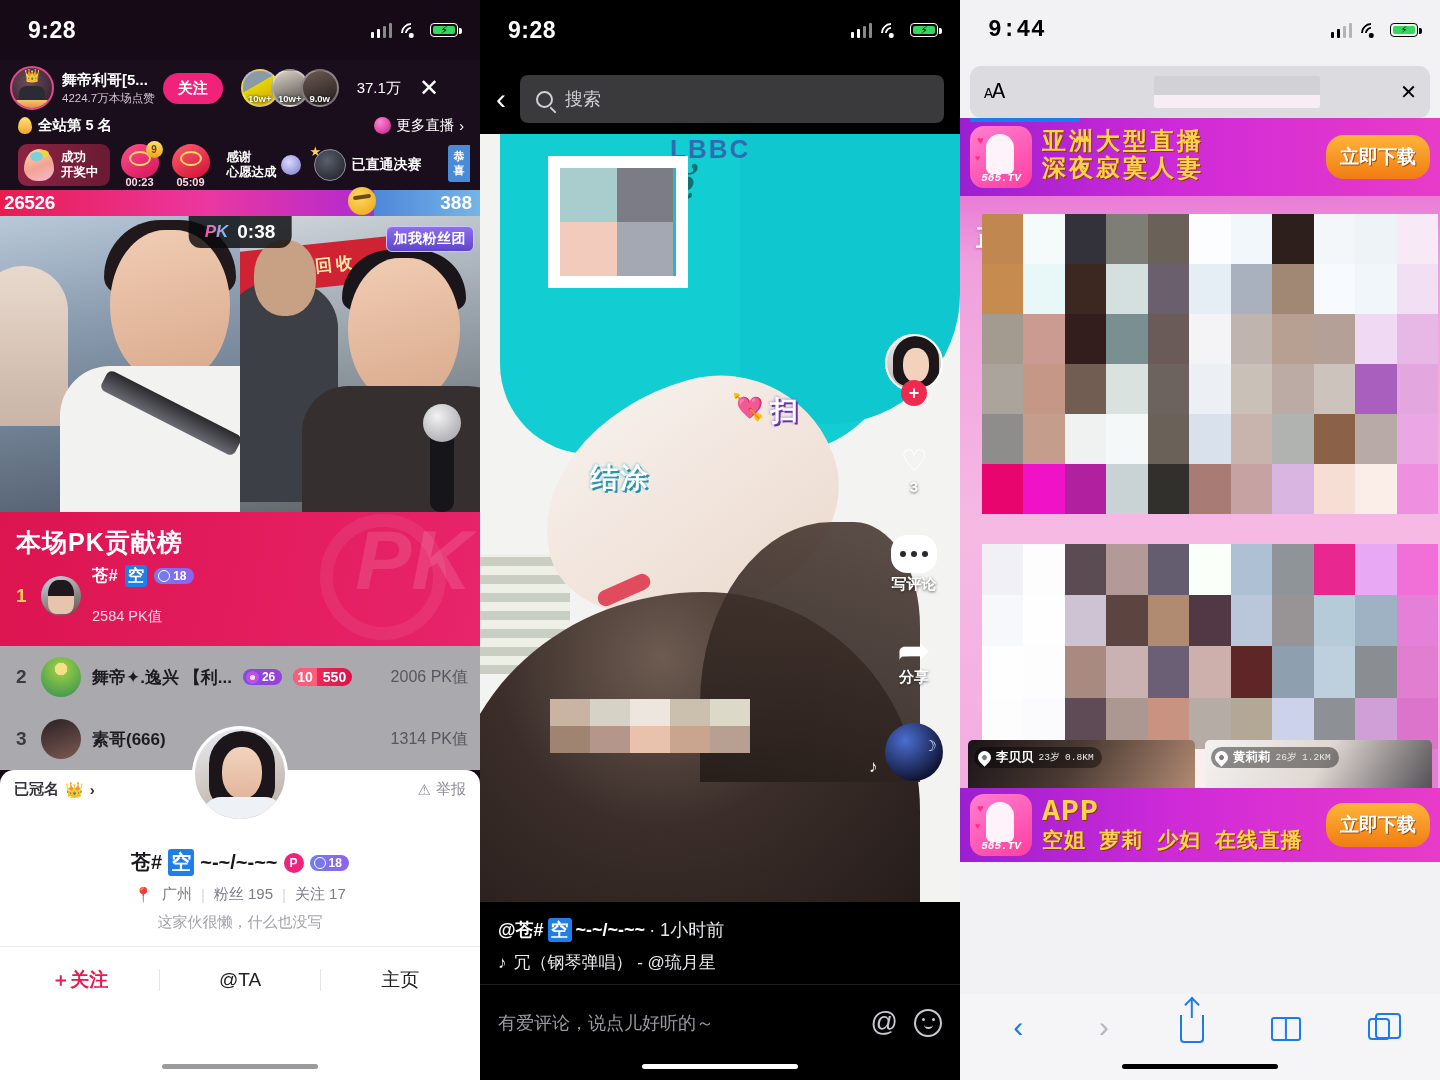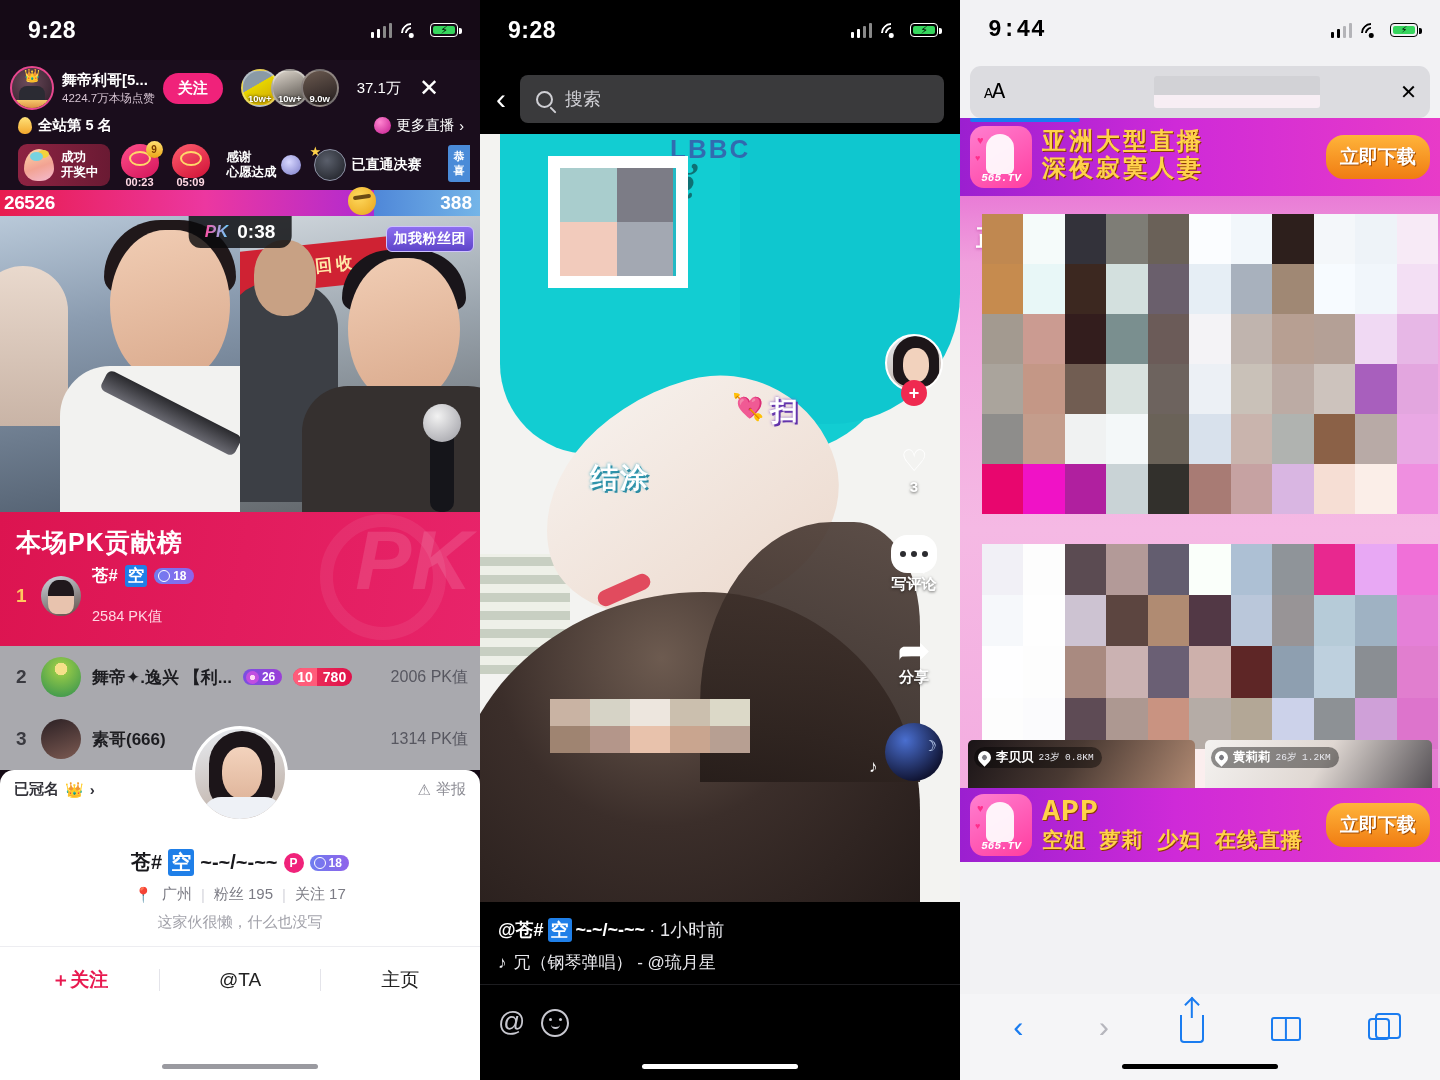--- a/index.html
+++ b/index.html
@@ -426,21 +426,21 @@
       <div class="pl-row">
         <div class="pl-rank">2</div>
         <div class="pl-av g1"></div>
         <div class="pl-name">舞帝✦.逸兴 【利...</div>
         <span class="mb-pill">
             <span class="dot"></span>
             <span>26</span>
           </span>
         <span class="tk-pill">
             <span class="a">10</span>
-            <span class="b">780</span>
+            <span class="b">550</span>
           </span>
         <div class="pl-val">2006 PK值</div>
       </div>
       <div class="pl-row">
         <div class="pl-rank">3</div>
         <div class="pl-av g2"></div>
         <div class="pl-name">素哥(666)</div>
         <div class="pl-val">1314 PK值</div>
       </div>
     </div>
@@ -592,20 +592,21 @@
           <span>~-~/~-~~</span>
         <span class="time">· 1小时前</span>
       </div>
       <div class="l2">
         <span class="v-note-ic">♪</span>
         <span>冗（钢琴弹唱） - @琉月星</span>
       </div>
     </div>
 
     <div class="v-comment">
+      <div class="ph">有爱评论，说点儿好听的～</div>
       <div class="ic">@</div>
       <div class="smiley"></div>
     </div>
     <div class="home-ind" style="background:#fff"></div>
   </div>
 
   <div class="panel" id="p3">
     <div class="statusbar">
       <div class="sb-time">9:44</div>
       <div class="sb-right">

